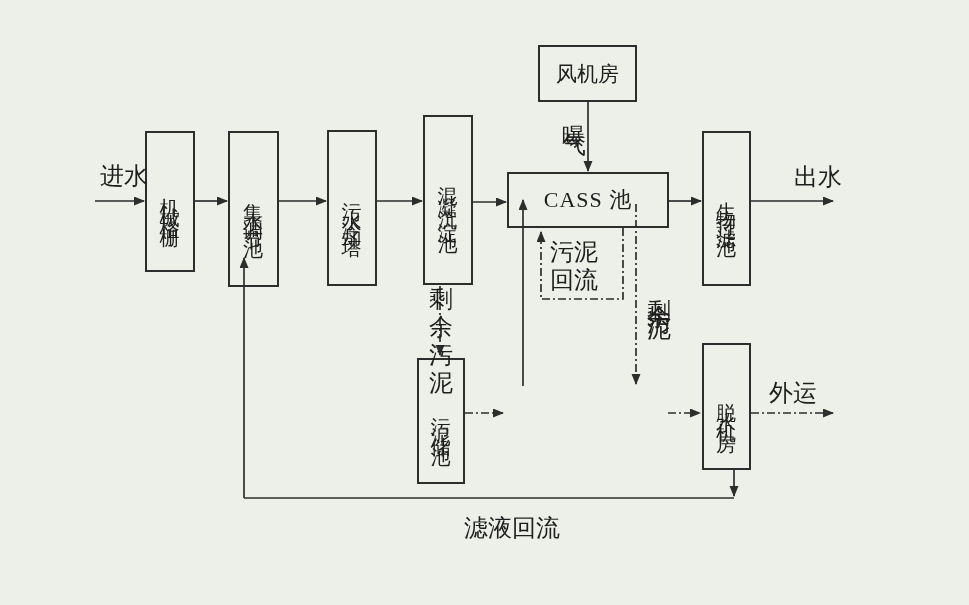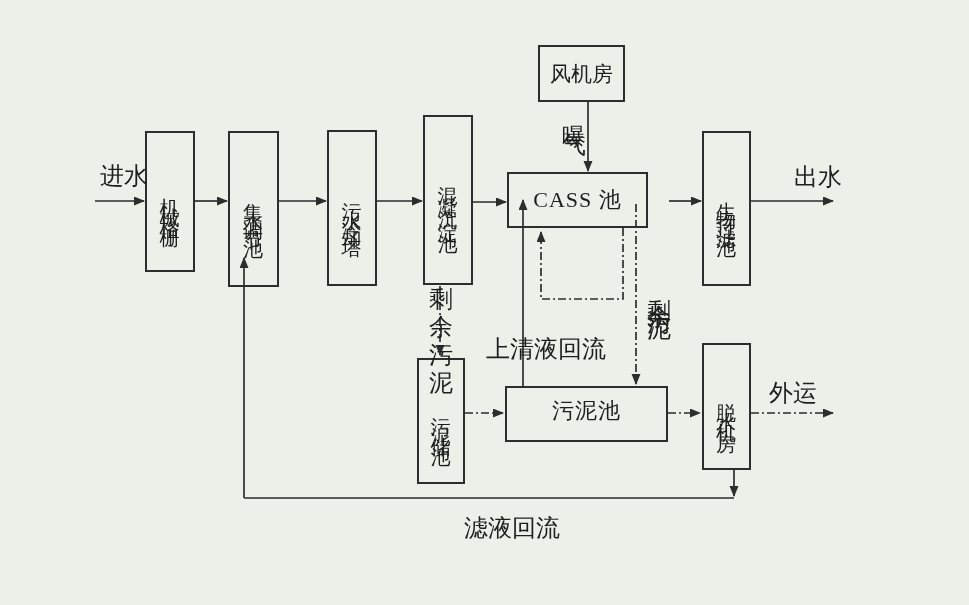--- a/index.html
+++ b/index.html
@@ -63,39 +63,36 @@
   </div>
 
   <div class="node" style="left:327px;top:130px;width:50px;height:156px;">
     <span class="vtext" style="letter-spacing:9px;">污水冷却塔</span>
   </div>
 
   <div class="node" style="left:423px;top:115px;width:50px;height:170px;">
     <span class="vtext" style="letter-spacing:12px;">混凝沉淀池</span>
   </div>
 
-  <div class="node" style="left:538px;top:45px;width:87px;height:57px;font-size:21px;">
+  <div class="node" style="left:538px;top:45px;width:99px;height:57px;font-size:21px;">
     <span>风机房</span>
   </div>
 
-  <div class="node" style="left:507px;top:172px;width:141px;height:56px;">
+  <div class="node" style="left:507px;top:172px;width:162px;height:56px;">
     <span class="cass-text">CASS 池</span>
   </div>
 
   <div class="node" style="left:702px;top:131px;width:49px;height:155px;">
     <span class="vtext" style="letter-spacing:9px;">生物过滤池</span>
   </div>
 
   <div class="node" style="left:417px;top:358px;width:48px;height:126px;">
     <span class="vtext">污泥储池</span>
   </div>
 
-  <div class="node" style="left:505px;top:386px;width:163px;height:56px;align-items:flex-start;padding-top:8px;">
-    <span class="cass-text">污泥池</span>
-  </div>
 
   <div class="node" style="left:702px;top:343px;width:49px;height:127px;">
     <span class="vtext">脱水机房</span>
   </div>
 
   <svg class="conn" width="969" height="605" viewBox="0 0 969 605">
     <defs>
       <marker id="ah" orient="auto" markerUnits="userSpaceOnUse" markerWidth="14" markerHeight="12" refX="10" refY="4.5">
         <path d="M0,0 L11,4.5 L0,9 Z" fill="#2d2d2d"></path>
       </marker>
@@ -127,22 +124,22 @@
   </svg>
 
   <div class="flabel" style="left:100px;top:162px;">进水</div>
 
   <div class="flabel" style="left:794px;top:163px;">出水</div>
 
   <div class="flabel vlab" style="left:562px;top:106px;letter-spacing:8px;">曝气</div>
 
   <div class="flabel wrap2" style="left:418px;top:285px;">剩余污泥</div>
 
+  <div class="flabel wrap2" style="left:550px;top:238px;width:48px;">污泥回流</div>
 
   <div class="flabel vlab" style="left:647px;top:280px;">剩余污泥</div>
 
-  <div class="flabel" style="left:486px;top:335px;">上清液回流</div>
 
   <div class="flabel" style="left:769px;top:381px;font-family:Liberation Mono, monospace;">外运</div>
 
   <div class="flabel" style="left:464px;top:514px;">滤液回流</div>
 
 </div>
 
 </body></html>

